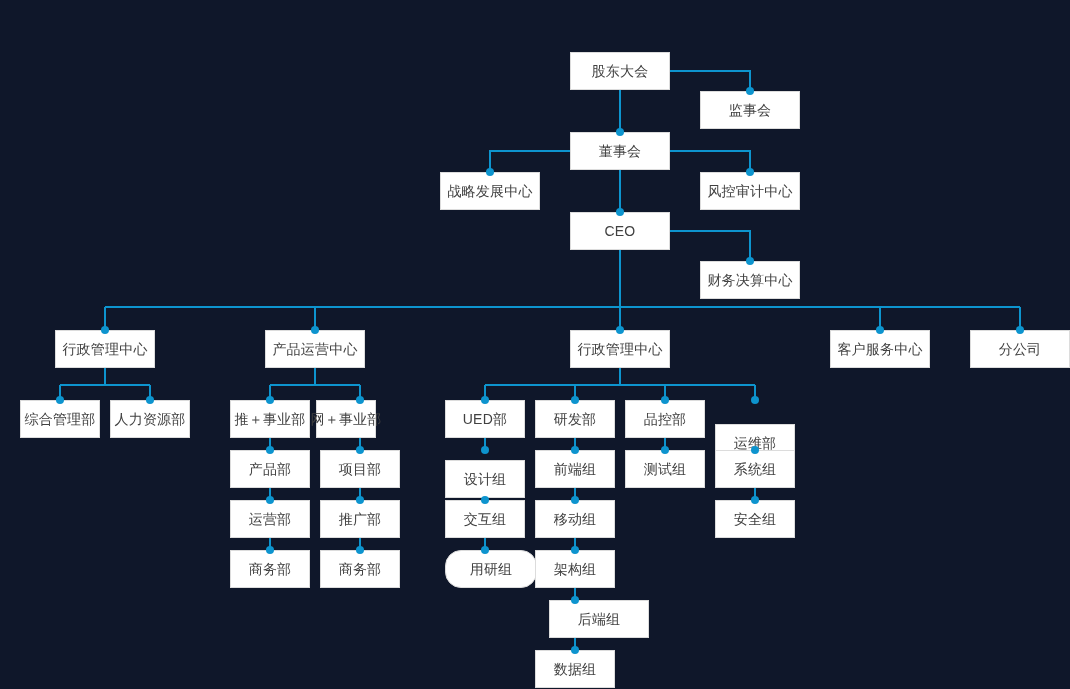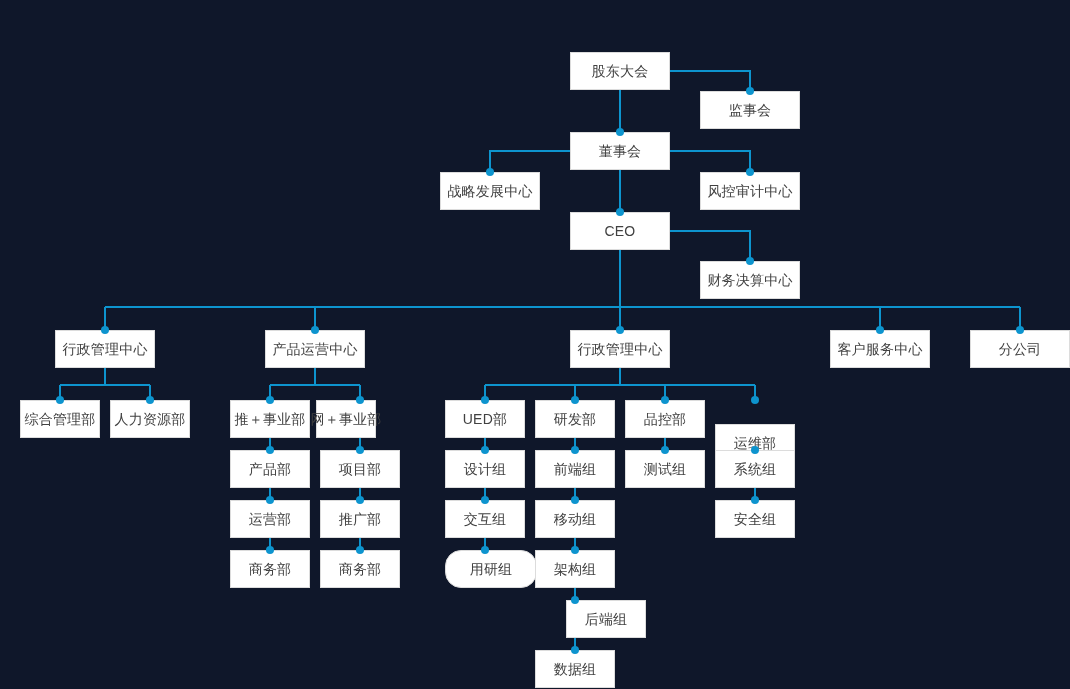--- a/index.html
+++ b/index.html
@@ -190,21 +190,21 @@
       </div>
       <div class="conn-dot" style="left: 356px; top: 496px; background: rgb(13, 148, 206);"></div>
       <div class="node-box" style="left: 320px; top: 550px; width: 80px; height: 38px;">
         <span class="node-label">商务部</span>
       </div>
       <div class="conn-dot" style="left: 356px; top: 546px; background: rgb(13, 148, 206);"></div>
       <div class="node-box" style="left: 445px; top: 400px; width: 80px; height: 38px;">
         <span class="node-label">UED部</span>
       </div>
       <div class="conn-dot" style="left: 481px; top: 396px; background: rgb(13, 148, 206);"></div>
-      <div class="node-box" style="left: 445px; top: 450px; width: 80px; height: 38px;">
+      <div class="node-box" style="left: 445px; top: 460px; width: 80px; height: 38px;">
         <span class="node-label">设计组</span>
       </div>
       <div class="conn-dot" style="left: 481px; top: 446px; background: rgb(13, 148, 206);"></div>
       <div class="node-box" style="left: 445px; top: 500px; width: 80px; height: 38px;">
         <span class="node-label">交互组</span>
       </div>
       <div class="conn-dot" style="left: 481px; top: 496px; background: rgb(13, 148, 206);"></div>
       <div class="node-box" style="left: 445px; top: 550px; width: 92px; height: 38px; border-radius: 16px;">
         <span class="node-label">用研组</span>
       </div>
@@ -218,21 +218,21 @@
       </div>
       <div class="conn-dot" style="left: 571px; top: 446px; background: rgb(13, 148, 206);"></div>
       <div class="node-box" style="left: 535px; top: 500px; width: 80px; height: 38px; justify-content: center;">
         <span class="node-label">移动组</span>
       </div>
       <div class="conn-dot" style="left: 571px; top: 496px; background: rgb(13, 148, 206);"></div>
       <div class="node-box" style="left: 535px; top: 550px; width: 80px; height: 38px;">
         <span class="node-label">架构组</span>
       </div>
       <div class="conn-dot" style="left: 571px; top: 546px; background: rgb(13, 148, 206);"></div>
-      <div class="node-box" style="left: 566px; top: 600px; width: 80px; height: 38px;">
+      <div class="node-box" style="left: 549px; top: 600px; width: 100px; height: 38px;">
         <span class="node-label">后端组</span>
       </div>
       <div class="conn-dot" style="left: 571px; top: 596px; background: rgb(13, 148, 206);"></div>
       <div class="node-box" style="left: 535px; top: 650px; width: 80px; height: 38px;">
         <span class="node-label">数据组</span>
       </div>
       <div class="conn-dot" style="left: 571px; top: 646px; background: rgb(13, 148, 206);"></div>
       <div class="node-box" style="left: 625px; top: 400px; width: 80px; height: 38px;">
         <span class="node-label">品控部</span>
       </div>

